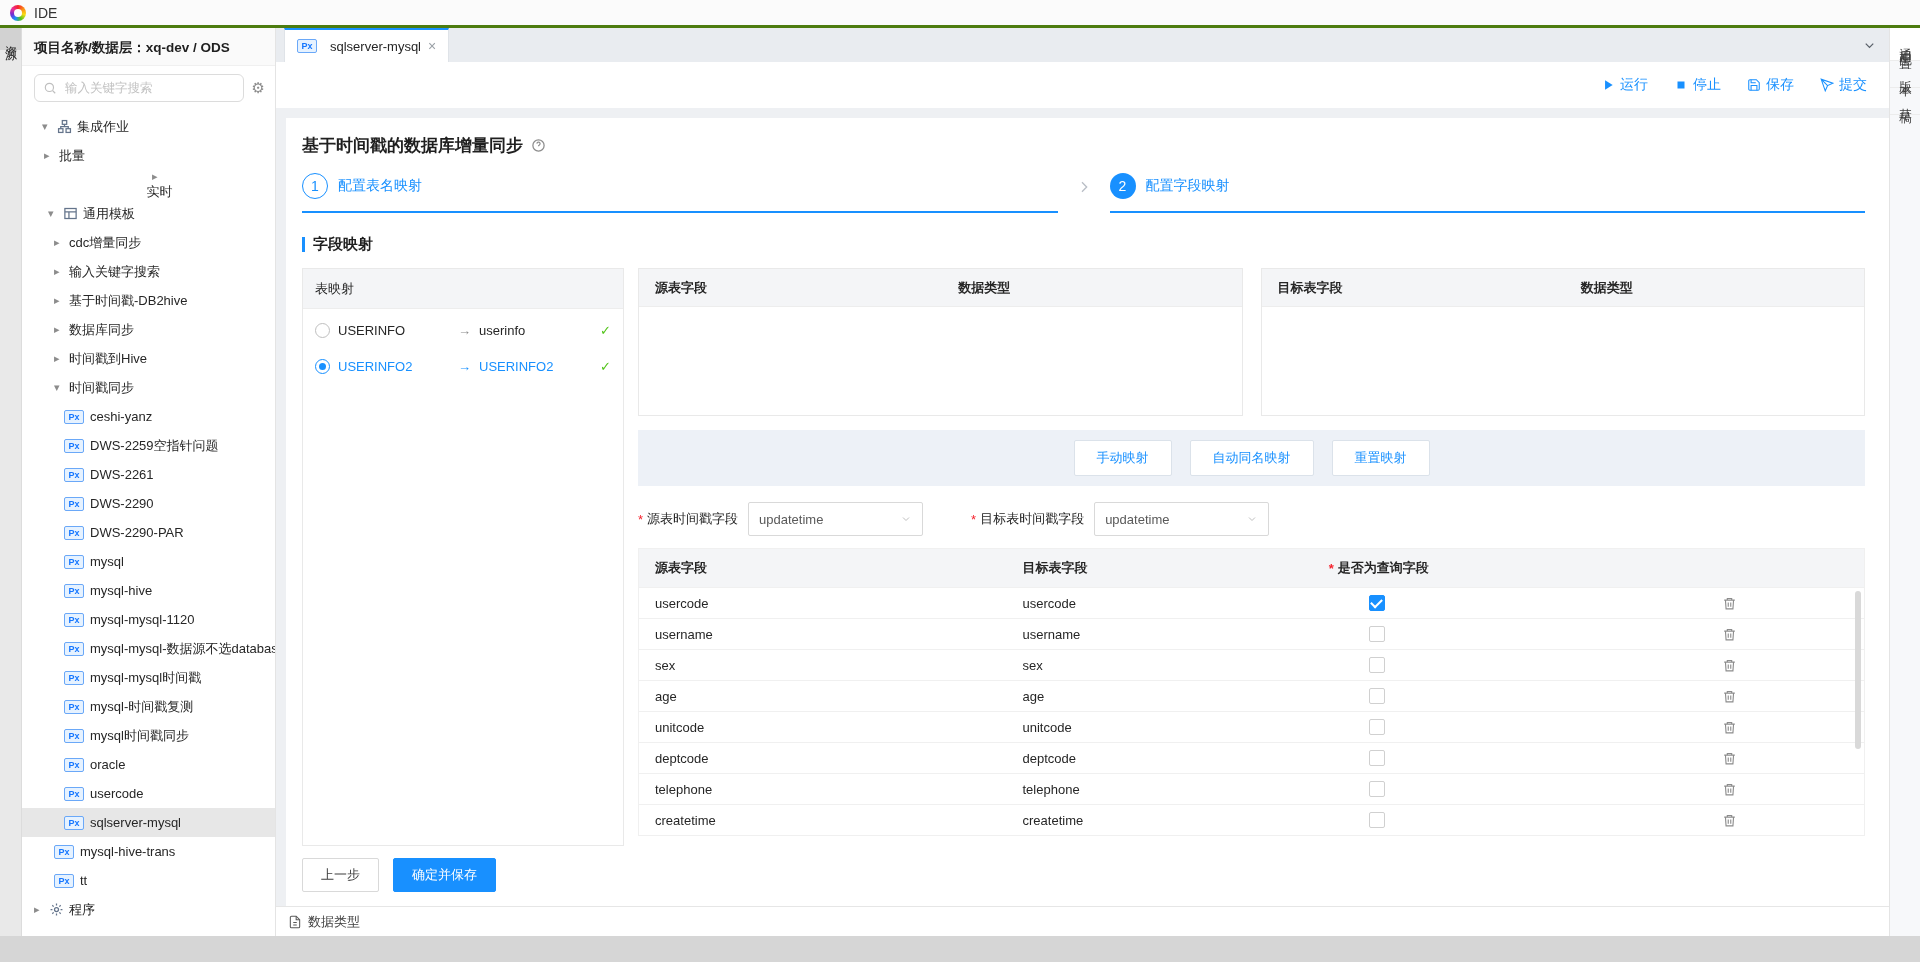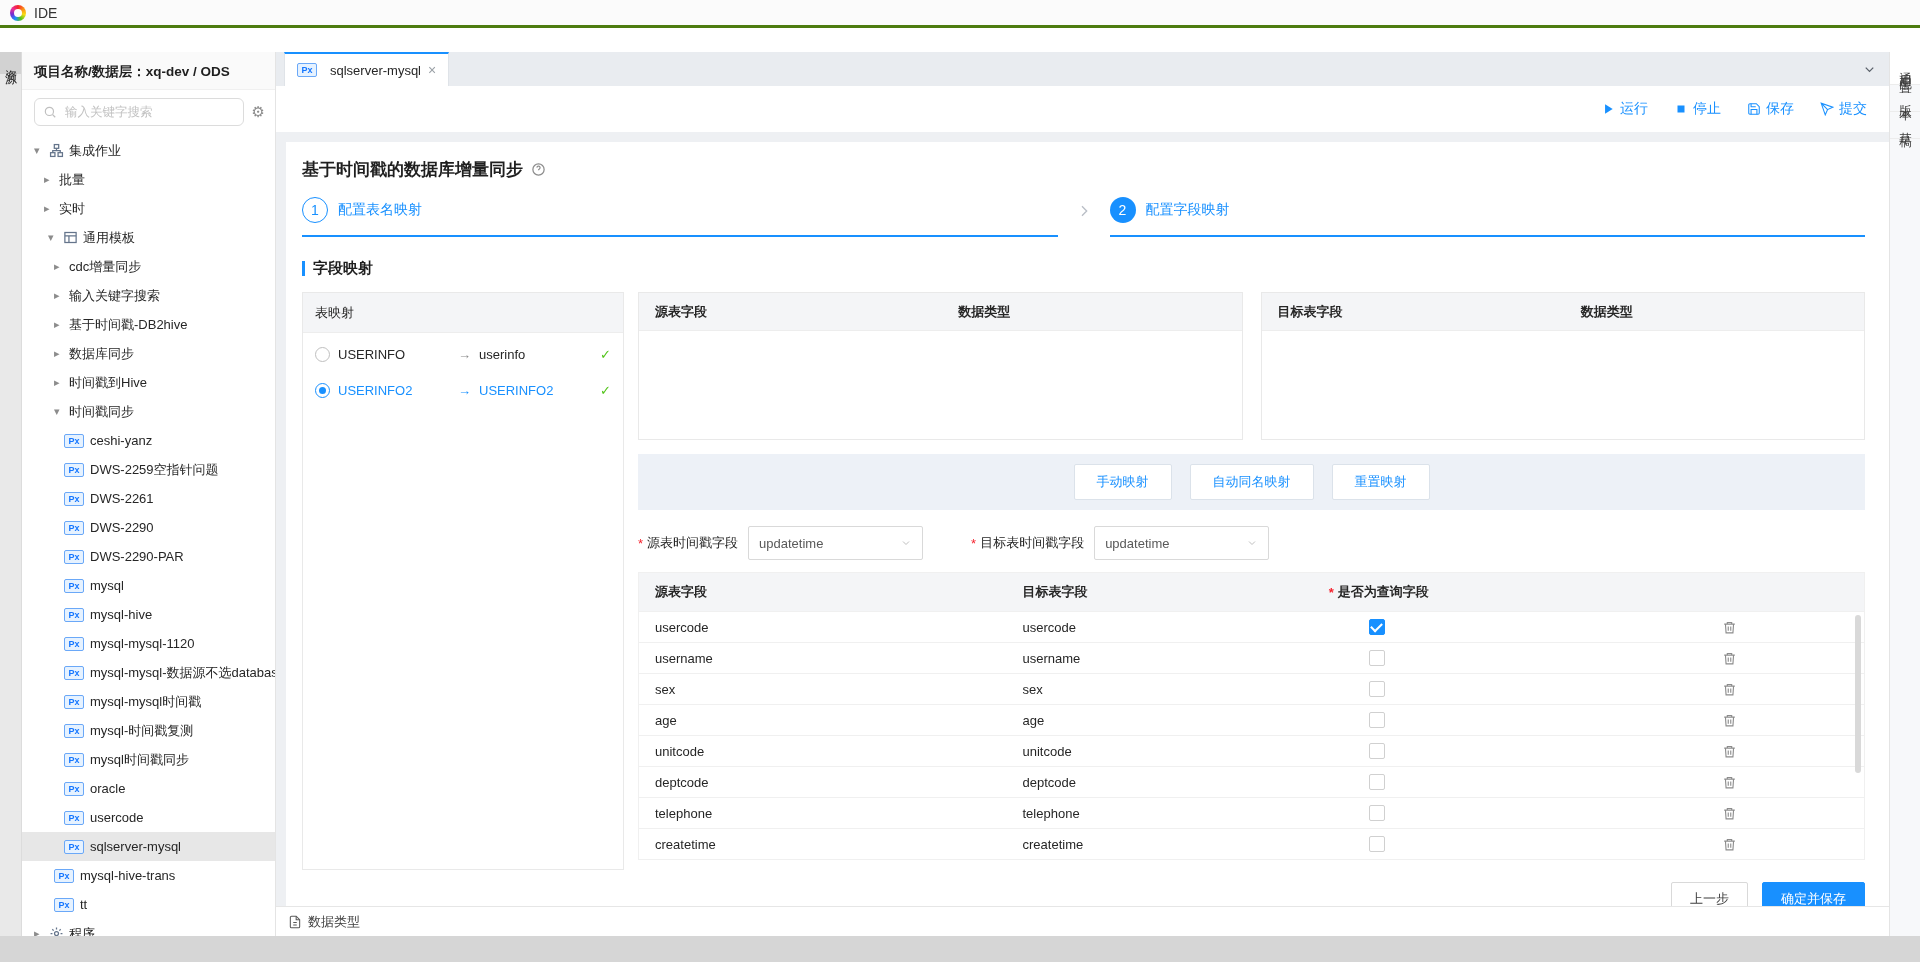--- a/index.html
+++ b/index.html
@@ -8,21 +8,21 @@
 
   .app { width: 1920px; height: 936px; display: flex; flex-direction: column; background: #fff; }
 
   
   .titlebar { height: 28px; flex: none; display: flex; align-items: center; gap: 8px; padding-left: 10px; background: #fbfbfb; border-bottom: 3px solid #4d7c0f; }
   .logo { width: 16px; height: 16px; border-radius: 50%; position: relative; flex: none;
           background: conic-gradient(#f5222d, #fa8c16, #fadb14, #52c41a, #1890ff, #722ed1, #eb2f96, #f5222d); }
   .logo::after { content: ''; position: absolute; inset: 4px; border-radius: 50%; background: #fdfdfd; }
   .titlebar-title { font-size: 14px; color: #333; }
 
-  .workspace { flex: 1; display: flex; min-height: 0; margin-top: 24px; }
+  .workspace { flex: 1; display: flex; min-height: 0; }
 
   
   .left-rail { width: 22px; flex: none; background: #e9e9e9; border-right: 1px solid #dcdcdc; }
   .rail-tab { display: flex; justify-content: center; padding: 8px 0; background: #d2d2d2; cursor: pointer; }
   .vtext { writing-mode: vertical-lr; text-orientation: upright; letter-spacing: 3px; font-size: 12px; color: #262626; }
 
   
   .sidebar { width: 254px; flex: none; background: #fff; border-right: 1px solid #e4e4e4; display: flex; flex-direction: column; overflow: hidden; }
   .sb-header { height: 38px; flex: none; padding: 11px 12px 0 12px; font-size: 13.5px; font-weight: bold; color: #1f1f1f; white-space: nowrap; overflow: hidden; background: #fafafa; border-bottom: 1px solid #f0f0f0; }
   .sb-search { height: 44px; flex: none; display: flex; align-items: center; gap: 8px; padding: 0 10px 0 12px; }
@@ -122,21 +122,21 @@
   .c3 { flex: 1; display: flex; align-items: center; padding-left: 16px; }
   .c4 { width: 150px; flex: none; padding-left: 8px; display: flex; align-items: center; }
   .mt-row .c3 .cb { margin-left: 40px; }
   .cb { width: 16px; height: 16px; border: 1px solid #d0d0d0; border-radius: 2px; background: #fff; display: inline-flex; align-items: center; justify-content: center; cursor: pointer; flex: none; }
   .cb.checked { background: #1890ff; border-color: #1890ff; }
   .cb.checked::after { content: ''; width: 9px; height: 5px; border-left: 2px solid #fff; border-bottom: 2px solid #fff; transform: rotate(-45deg) translate(1px, -1px); }
   .trash { display: inline-flex; cursor: pointer; }
   .trash svg { width: 15px; height: 15px; }
   .vscroll { position: absolute; right: 3px; top: 42px; width: 6px; height: 158px; border-radius: 3px; background: #d9d9d9; cursor: pointer; }
 
-  .card-footer { margin-top: auto; flex: none; display: flex; justify-content: flex-end; gap: 14px; padding-top: 12px; }
+  .card-footer { margin-top: auto; flex: none; display: flex; justify-content: flex-start; gap: 14px; padding-top: 12px; }
   .btn { font-size: 13px; padding: 7px 18px; border-radius: 2px; border: 1px solid #d9d9d9; background: #fff; color: #404040; cursor: pointer; font-family: inherit; }
   .btn.primary { background: #1890ff; border-color: #1890ff; color: #fff; }
 
   .logbar { height: 30px; flex: none; border-top: 1px solid #e6e6e6; background: #fff; display: flex; align-items: center; gap: 6px; padding-left: 12px; color: #404040; cursor: pointer; }
   .logbar svg { width: 14px; height: 14px; }
 
   
   .right-rail { width: 30px; flex: none; background: #f7f8fa; }
   .side-tab { display: flex; justify-content: center; padding: 10px 0; border-bottom: 1px solid #ececec; cursor: pointer; }
   .side-tab.active { background: #fff; }
@@ -166,37 +166,37 @@
         <div class="search-box">
           <svg class="search-ic" viewBox="0 0 24 24" fill="none" stroke="#bfbfbf" stroke-width="2">
               <circle cx="11" cy="11" r="7"></circle>
               <path d="M21 21l-4.3-4.3"></path>
             </svg>
           <input type="text" placeholder="输入关键字搜索" style="">
         </div>
         <span class="gear"></span>
       </div>
       <div class="tree">
-          <div class="tree-row" style="padding-left: 12px;">
+          <div class="tree-row" style="padding-left: 20px;">
             <span class="tree-arrow exp"></span>
             <span class="tree-fic">
               <svg viewBox="0 0 24 24" fill="none" stroke="#64748b" stroke-width="2">
                 <rect x="8.5" y="2.5" width="7" height="6"></rect>
                 <rect x="2.5" y="15.5" width="7" height="6"></rect>
                 <rect x="14.5" y="15.5" width="7" height="6"></rect>
                 <path d="M12 8.5V12M6 15.5V12h12v3.5"></path>
               </svg>
             </span>
             <span class="tree-label">集成作业</span>
           </div>
           <div class="tree-row" style="padding-left: 22px;">
             <span class="tree-arrow col"></span>
             <span class="tree-label">批量</span>
           </div>
-          <div class="tree-row" style="padding-left: 22px;">
+          <div class="tree-row" style="padding-left: 22px; flex-direction: column;">
             <span class="tree-arrow col"></span>
             <span class="tree-label">实时</span>
           </div>
           <div class="tree-row" style="padding-left: 26px;">
             <span class="tree-arrow exp"></span>
             <span class="tree-fic">
               <svg viewBox="0 0 24 24" fill="none" stroke="#64748b" stroke-width="2">
                 <rect x="3" y="4" width="18" height="16"></rect>
                 <path d="M3 9.5h18M9.5 9.5V20"></path>
               </svg>

